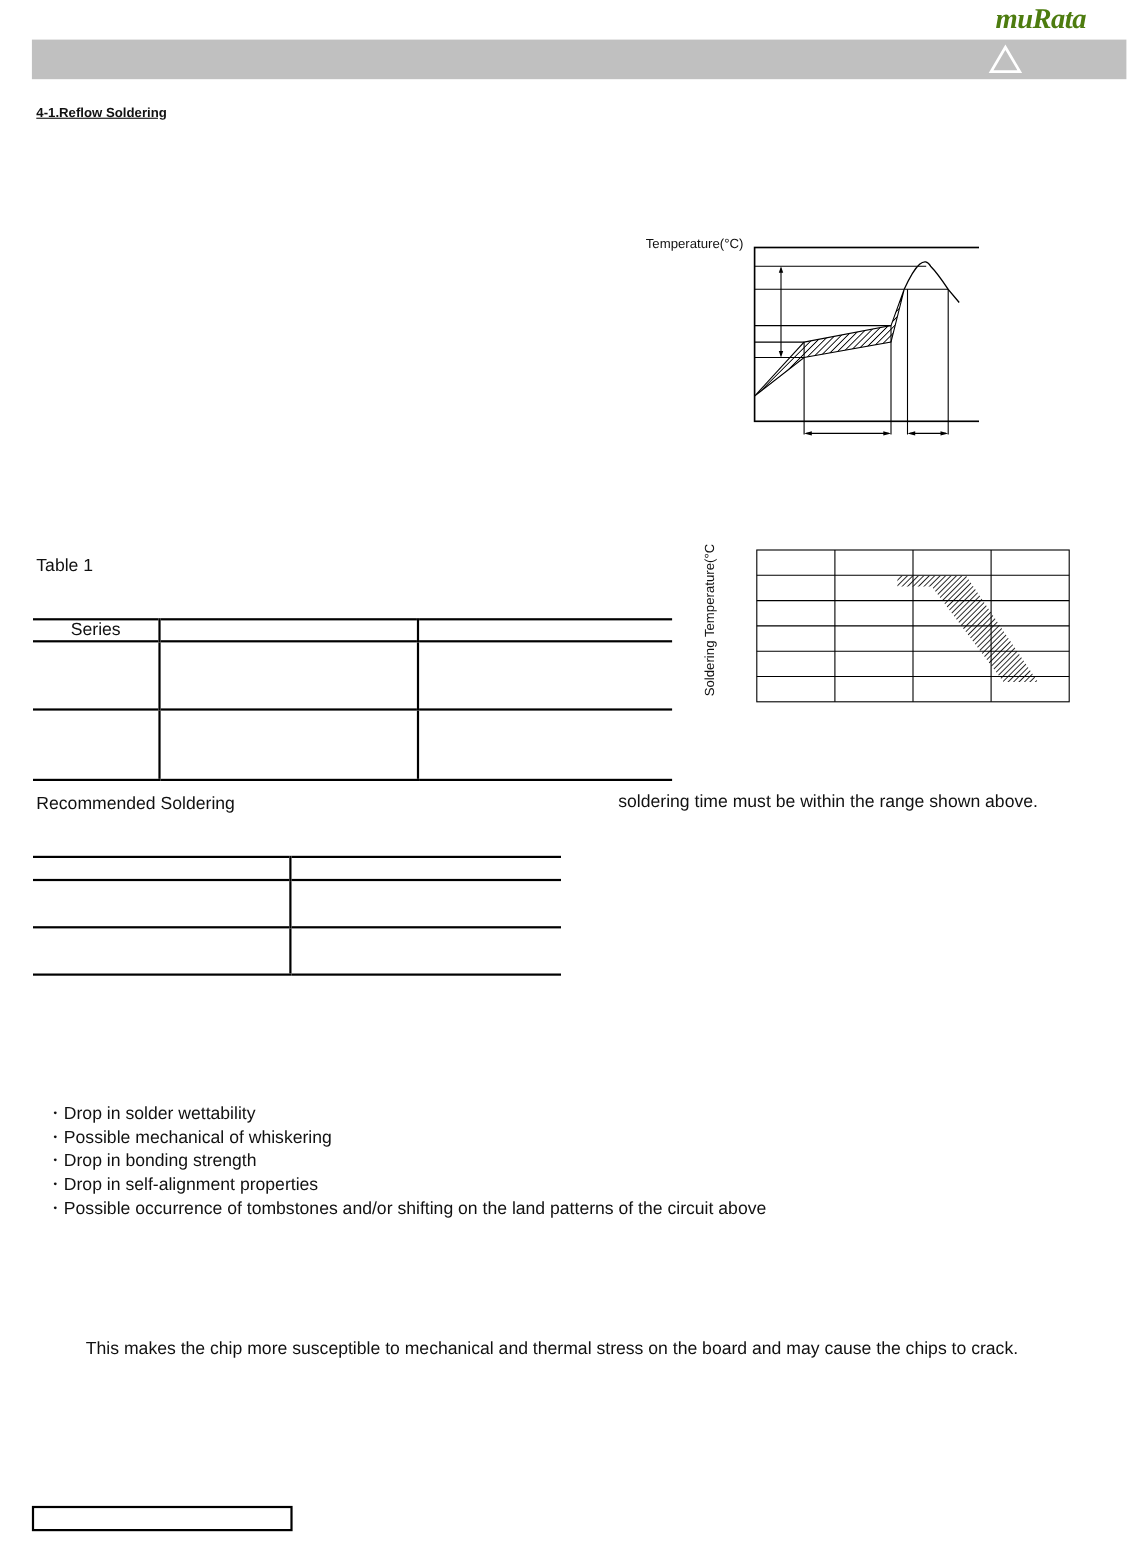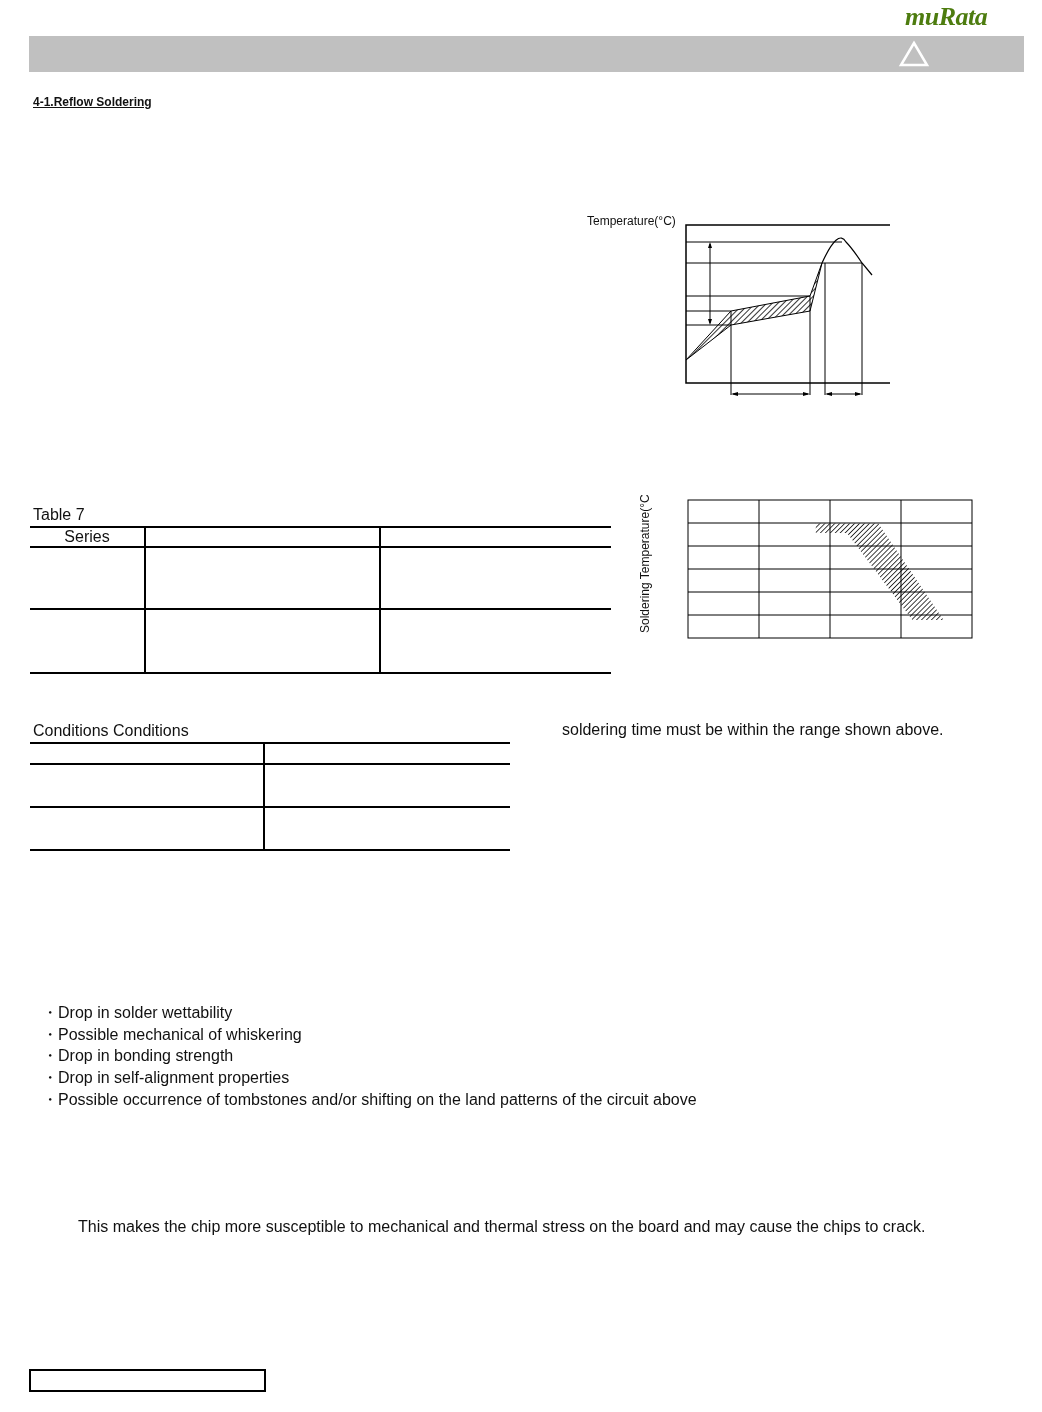--- a/index.html
+++ b/index.html
@@ -5,21 +5,21 @@
   html, body { margin: 0; padding: 0; background: #ffffff; }
   body { width: 1042px; height: 1412px; position: relative; overflow: hidden;
          font-family: "Liberation Sans", sans-serif; color: #111; }
   .abs { position: absolute; }
   .logo { left: 905px; top: 2px; font-family: "Liberation Serif", serif; font-style: italic;
           font-weight: bold; font-size: 26px; letter-spacing: -0.5px; color: #4d7c0f; }
   .bar { left: 29px; top: 36px; width: 995px; height: 36px; background: #c0c0c0; }
   .warn { left: 898px; top: 40px; width: 32px; height: 28px; }
   .heading { left: 33px; top: 95px; font-size: 12px; font-weight: bold; text-decoration: underline; }
   .t-label { font-size: 16px; }
-  table.grid { position: absolute; border-collapse: collapse; }
+  table.grid { position: absolute; border-collapse: collapse; margin-top: 36px; }
   table.grid td { padding: 0; font-size: 16px; vertical-align: middle; }
   #t1 { left: 30px; top: 526px; width: 581px; }
   #t1 td { border-left: 2px solid #000; }
   #t1 td:first-child { border-left: none; text-align: center; }
   #t1 tr { border-top: 2px solid #000; }
   #t1 tr:last-child td { border-bottom: 2px solid #000; }
   #t2 { left: 30px; top: 742px; width: 480px; }
   #t2 td { border-left: 2px solid #000; }
   #t2 td:first-child { border-left: none; }
   #t2 tr { border-top: 2px solid #000; }
@@ -71,21 +71,21 @@
   <line x1="862" y1="263" x2="862" y2="395" stroke="#000" stroke-width="1"></line>
 
   <line x1="733" y1="394" x2="808" y2="394" stroke="#000" stroke-width="1"></line>
   <polygon points="731,394 738,392 738,396" fill="#000"></polygon>
   <polygon points="810,394 803,392 803,396" fill="#000"></polygon>
   <line x1="827" y1="394" x2="860" y2="394" stroke="#000" stroke-width="1"></line>
   <polygon points="825,394 832,392 832,396" fill="#000"></polygon>
   <polygon points="862,394 855,392 855,396" fill="#000"></polygon>
 </svg>
 
-<div class="abs t-label" style="left:33px;top:506px;">Table 7</div>
+<div class="abs t-label" style="left:33px;top:506px;">Table 1</div>
 <table class="grid" id="t1">
   <tbody>
       <tr style="height:20px;">
     <td style="width:114px;">Series</td>
     <td style="width:233px;"></td>
     <td></td>
   </tr>
   <tr style="height:62px;">
     <td></td>
     <td></td>
@@ -113,21 +113,21 @@
       <line x1="271" x2="271" y1="5" y2="143" stroke="#000" stroke-width="1"></line>
       <line x1="58" x2="342" y1="28" y2="28" stroke="#000" stroke-width="1"></line>
       <line x1="58" x2="342" y1="51" y2="51" stroke="#000" stroke-width="1"></line>
       <line x1="58" x2="342" y1="74" y2="74" stroke="#000" stroke-width="1"></line>
       <line x1="58" x2="342" y1="97" y2="97" stroke="#000" stroke-width="1"></line>
       <line x1="58" x2="342" y1="120" y2="120" stroke="#000" stroke-width="1"></line>
     </g>
   <polygon id="solder-band" fill="url(#hatch2)" stroke="none" points="185.8,28.460000000000004 248.28,28.460000000000004 313.6,125.06 282.36,125.06 217.04000000000002,38.12 185.8,38.12"></polygon>
 </svg>
 
-<div class="abs t-label" style="left:33px;top:722px;">Conditions Conditions</div>
+<div class="abs t-label" style="left:33px;top:722px;">Recommended Soldering</div>
 <table class="grid" id="t2">
   <tbody>
       <tr style="height:21px;">
     <td style="width:233px;"></td>
     <td></td>
   </tr>
   <tr style="height:43px;">
     <td></td>
     <td></td>
   </tr>

